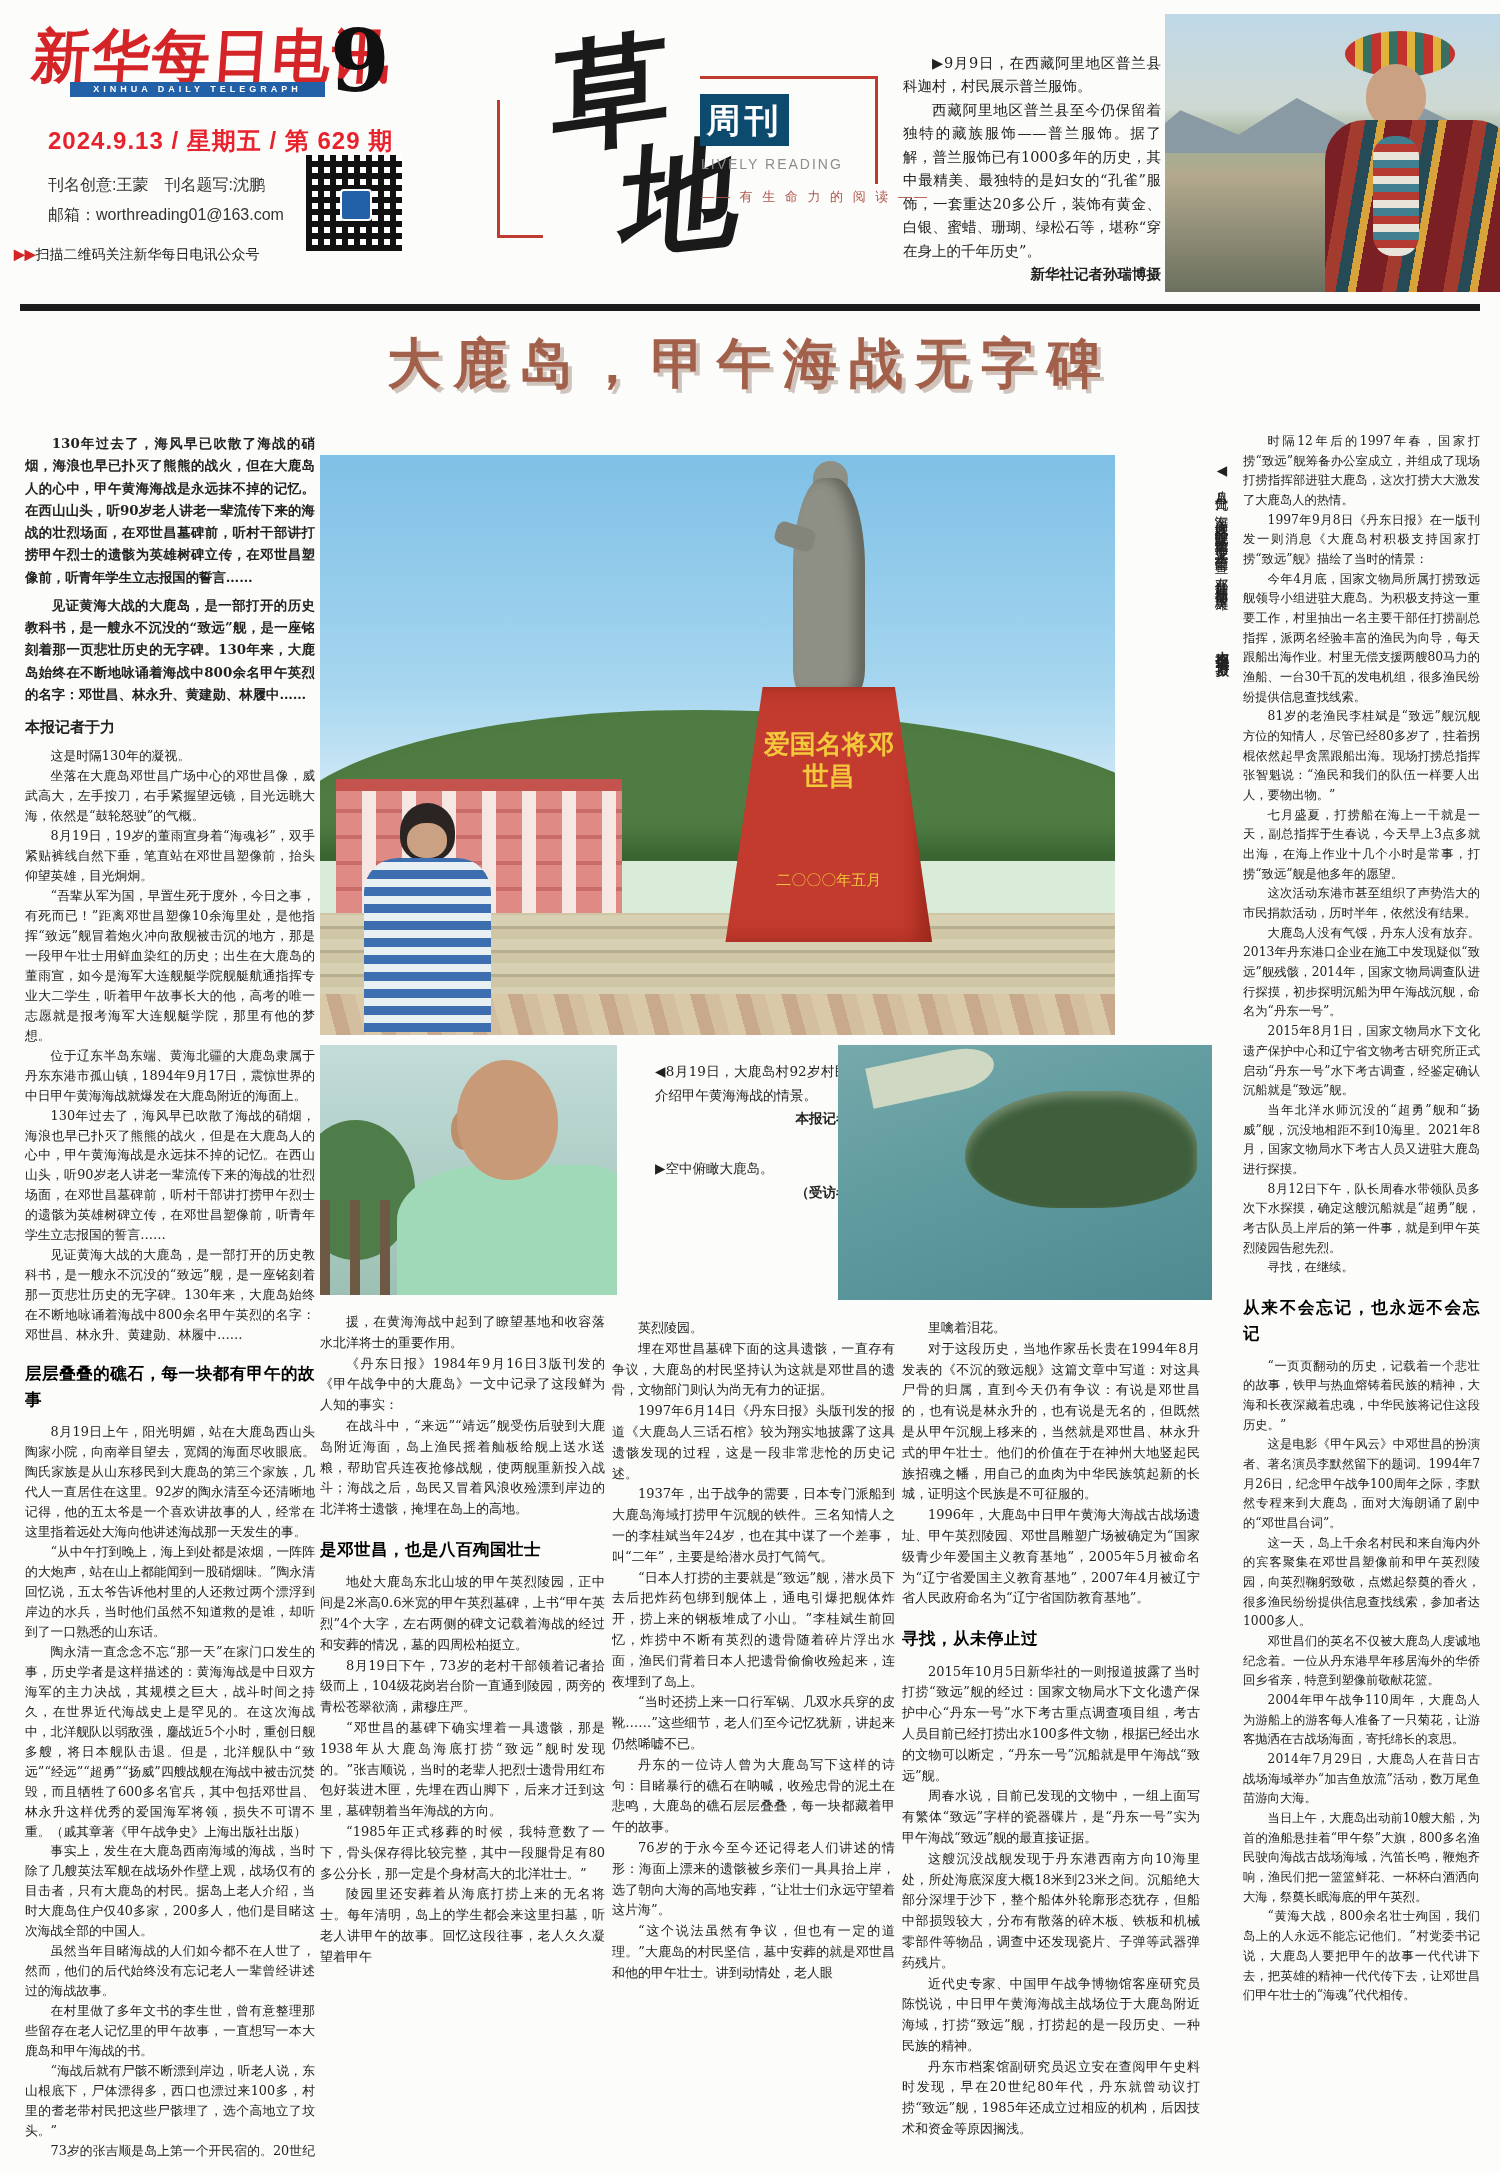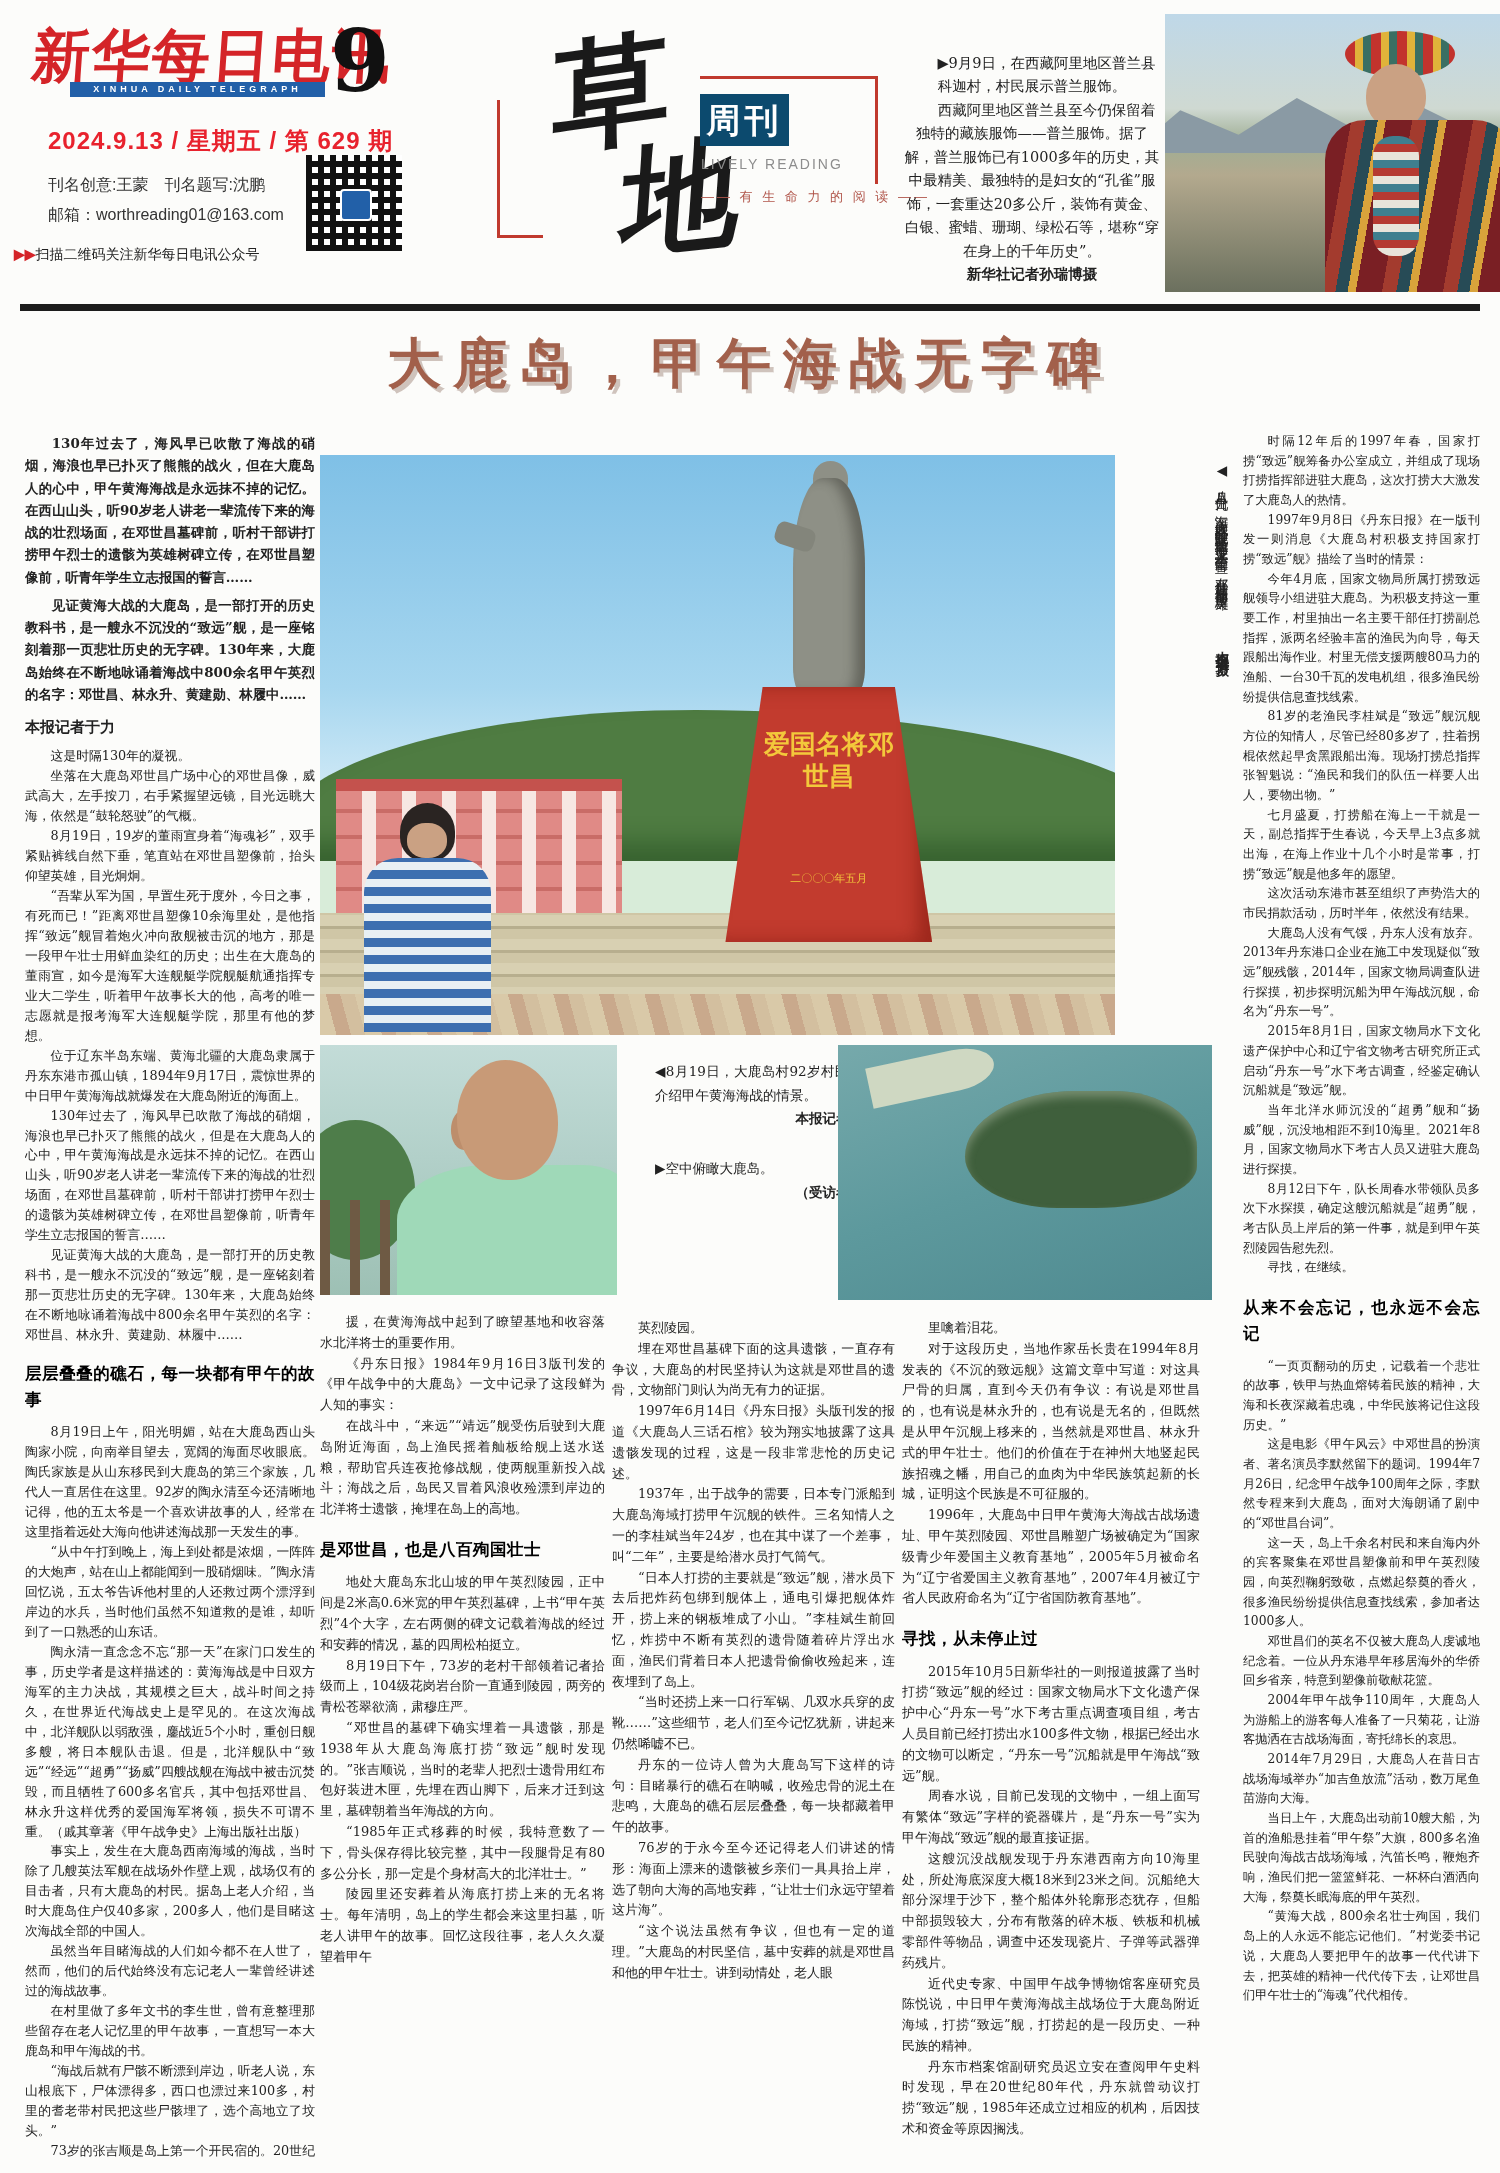--- a/index.html
+++ b/index.html
@@ -30,21 +30,21 @@
   .bracket-left{position:absolute;left:497px;top:100px;width:3px;height:138px;background:#c03a2e;}
   .bracket-left::after{content:"";position:absolute;left:0;top:135px;width:46px;height:3px;background:#c03a2e;}
   .bracket-right-h{position:absolute;left:700px;top:76px;width:178px;height:3px;background:#c03a2e;}
   .bracket-right-v{position:absolute;left:875px;top:76px;width:3px;height:108px;background:#c03a2e;}
   .weekly-badge{position:absolute;left:700px;top:94px;width:89px;height:52px;background:#0c4a6e;
                 color:#fff;font-weight:bold;font-size:34px;text-align:center;line-height:52px;letter-spacing:4px;}
   .weekly-en{position:absolute;left:701px;top:156px;font-size:14px;color:#8d8d8d;letter-spacing:2px;}
   .weekly-tagline{position:absolute;left:701px;top:188px;font-size:13px;color:#b0554a;letter-spacing:3px;}
   .brief{position:absolute;left:903px;top:52px;width:258px;font-family:"DejaVu Serif",serif;
          font-size:14.5px;line-height:1.62;color:#222;text-align:justify;}
-  .brief p{margin:0;text-align:center;}
+  .brief p{margin:0;}
   .brief .ind{text-indent:2em;}
   .brief-credit{margin-top:4px;text-align:right;font-weight:bold;font-family:"Liberation Sans",sans-serif;}
   .costume-photo{position:absolute;left:1165px;top:14px;width:335px;height:278px;overflow:hidden;
     background:linear-gradient(180deg,#bfd8e8 0%,#cfd9d2 34%,#9fae94 46%,#b3a98e 58%,#6b705e 100%);}
   .mountain{position:absolute;left:-10%;top:28%;width:120%;height:22%;background:#8a9aa4;
             clip-path:polygon(0 100%,12% 30%,26% 70%,40% 10%,55% 65%,70% 25%,85% 75%,100% 40%,100% 100%);}
   .figure-head{position:absolute;left:58%;top:18%;width:60px;height:64px;border-radius:50% 50% 46% 46%;background:#caa183;}
   .figure-hat{position:absolute;left:52%;top:6%;width:110px;height:46px;border-radius:50%;
               background:repeating-linear-gradient(90deg,#c2332d 0 10px,#e0b33a 10px 18px,#3a6f63 18px 26px);}
   .figure-body{position:absolute;left:46%;top:38%;width:190px;height:70%;border-radius:40px 40px 0 0;
@@ -80,21 +80,21 @@
                      repeating-linear-gradient(0deg,transparent 0 22px,#c96c67 22px 26px);}
   .pm-building::before{content:"";position:absolute;left:0;top:-12px;width:100%;height:12px;background:#c4524d;}
   .pm-steps{position:absolute;left:0;top:79%;width:100%;height:21%;
     background:repeating-linear-gradient(0deg,#cfc6a6 0 10px,#b7ae8e 10px 13px,#d8d0b2 13px 24px);}
   .pm-plaza{position:absolute;left:0;top:93%;width:100%;height:7%;
     background:repeating-linear-gradient(75deg,#d9c9a8 0 16px,#c9a98c 16px 30px,#d3bf9f 30px 44px);}
   .pm-pedestal{position:absolute;left:51%;top:40%;width:26%;height:44%;background:#c23b2e;
     clip-path:polygon(18% 0,82% 0,100% 100%,0 100%);box-shadow:inset -14px 0 18px rgba(120,20,10,.5);}
   .pm-pedestal-text{position:absolute;left:14%;top:16%;width:72%;text-align:center;color:#f3c83b;
     font-weight:bold;font-size:26px;line-height:1.25;font-family:"DejaVu Serif",serif;}
-  .pm-pedestal-date{position:absolute;left:14%;top:72%;width:72%;text-align:center;color:#f3c83b;font-size:11px;}
+  .pm-pedestal-date{position:absolute;left:14%;top:72%;width:72%;text-align:center;color:#f3c83b;font-size:15px;}
   .pm-statue{position:absolute;left:59.5%;top:4%;width:9%;height:37%;background:#8e9086;
     border-radius:42% 42% 12% 12%;box-shadow:inset -10px 0 12px rgba(50,50,45,.45);}
   .pm-statue-head{position:absolute;left:62%;top:1%;width:4.4%;height:6%;background:#8e9086;border-radius:50% 50% 40% 40%;}
   .pm-statue-arm{position:absolute;left:57.2%;top:12%;width:5%;height:4%;background:#83857b;border-radius:8px;transform:rotate(18deg);}
   .pm-man-head{position:absolute;left:10%;top:60%;width:7%;height:10%;background:#2a2422;border-radius:50% 50% 42% 42%;}
   .pm-man-face{position:absolute;left:11%;top:63.5%;width:5%;height:6%;background:#caa183;border-radius:46%;}
   .pm-man-body{position:absolute;left:5.5%;top:69.5%;width:16%;height:30%;
     background:repeating-linear-gradient(0deg,#3d6fb0 0 9px,#e8f0f4 9px 17px);border-radius:34px 34px 0 0;}
   
   .vcap{position:absolute;left:1108px;top:462px;width:128px;height:572px;

